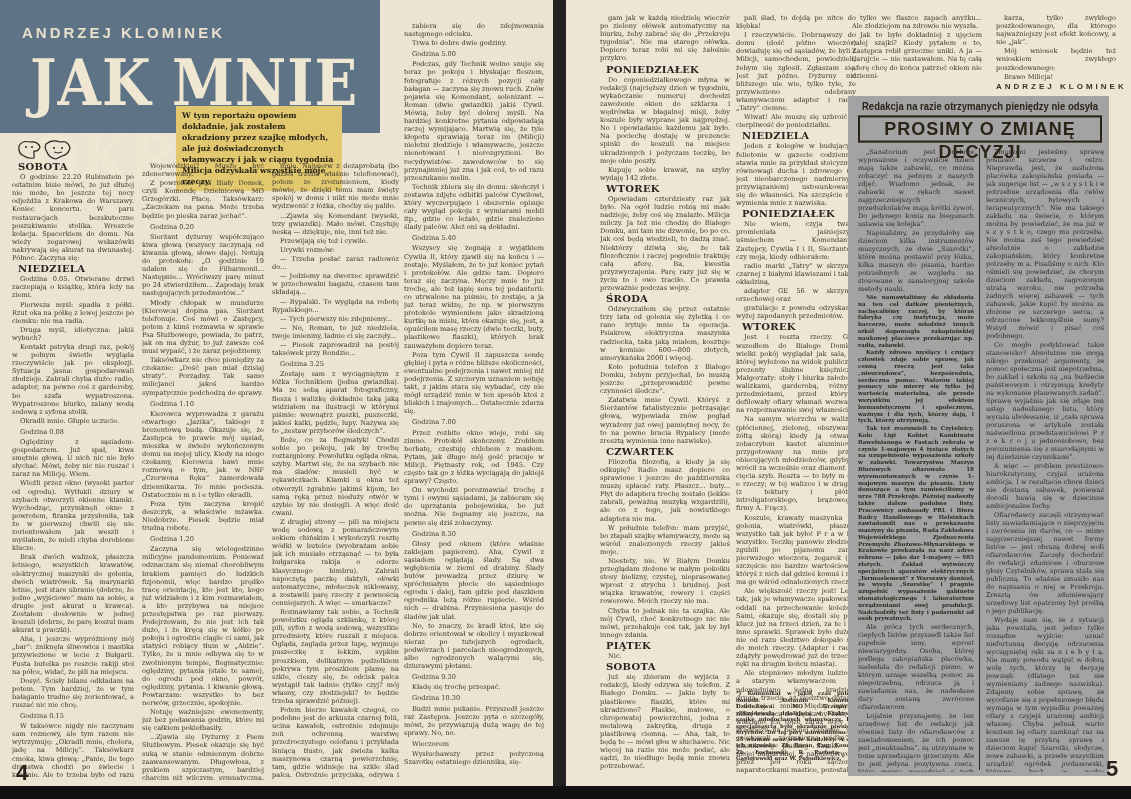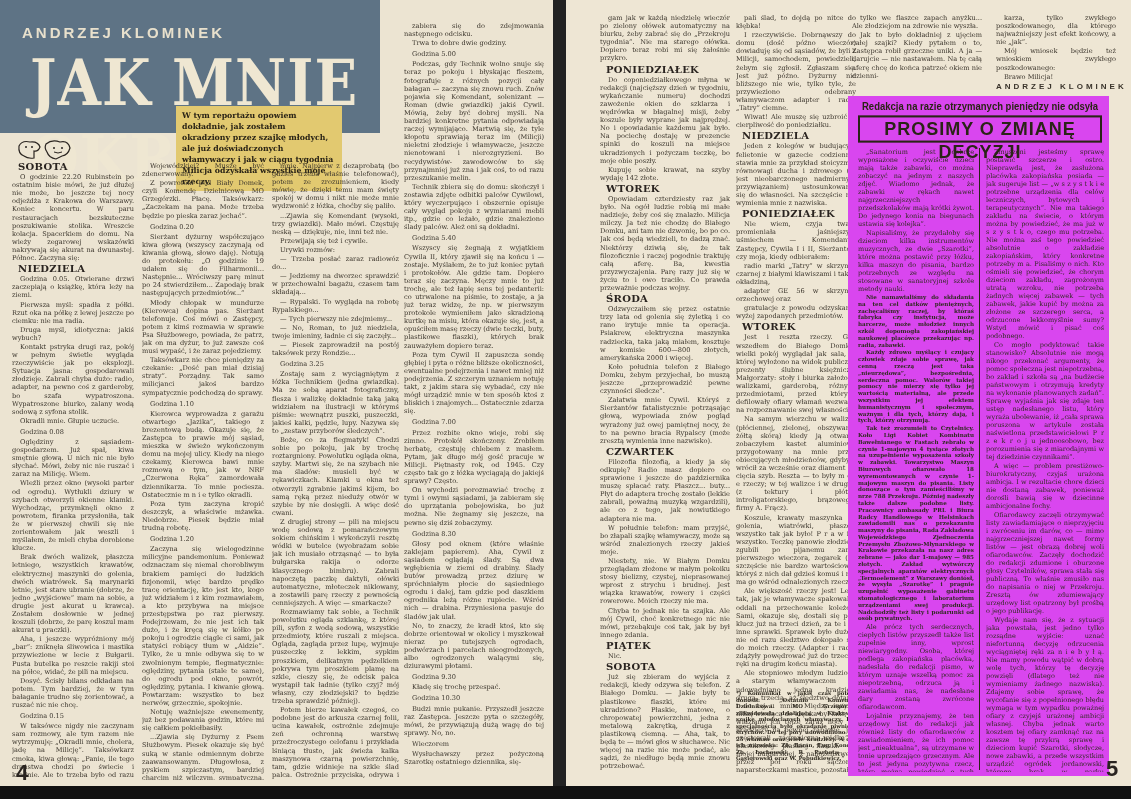--- a/index.html
+++ b/index.html
@@ -27,21 +27,21 @@
   .lcol2{left:142px;top:162px;width:122px;height:618px}
   .lcol3{left:272px;top:162px;width:127px;height:618px}
   .lcol4{left:404px;top:22px;width:140px;height:758px}
 
   .rcol1{left:34px;top:14px;width:130px;height:768px}
   .rcol2{left:170px;top:14px;width:120px;height:768px}
   .rcol3{left:286px;top:14px;width:130px;height:76px}
   .rcol4{left:430px;top:14px;width:120px;height:76px}
   .signature{position:absolute;left:430px;top:82px;font-family:"Liberation Sans",sans-serif;font-size:8px;font-weight:bold;letter-spacing:3px;color:#3a342b}
 
-  .box{position:absolute;left:282px;top:96px;width:261px;height:680px;background:#d946ef}
+  .box{position:absolute;left:282px;top:96px;width:261px;height:680px;background:#a3a3a3}
   .box-kicker{position:absolute;left:10px;top:4px;width:244px;text-align:center;font-family:"Liberation Sans",sans-serif;font-weight:bold;font-size:9.5px;color:#2a2416;transform:scaleY(1.2)}
   .box-title{position:absolute;left:10px;top:20px;width:244px;height:26px;border:2px solid #2a2416;text-align:center;font-family:"Liberation Sans",sans-serif;font-weight:bold;font-size:18px;line-height:22px;color:#2a2416;letter-spacing:1px;transform:scaleY(1.05)}
   .box-col{position:absolute;font-size:6.5px;line-height:8px;text-align:justify;color:#2f2a20;overflow:hidden}
   .box-col p{text-indent:8px;margin-bottom:1px}
   .box-col .small{font-size:5.6px;line-height:6.8px;font-weight:bold}
   .box-col1{left:10px;top:52px;width:116px;height:624px}
   .box-col2{left:138px;top:52px;width:118px;height:624px}
   .box-divider{position:absolute;left:131px;top:52px;width:1px;height:622px;background:#2a2416}
 
   .footnote{position:absolute;left:170px;top:690px;width:120px;font-size:5.4px;line-height:6.5px;font-weight:bold;color:#2f2a20;text-align:justify}

